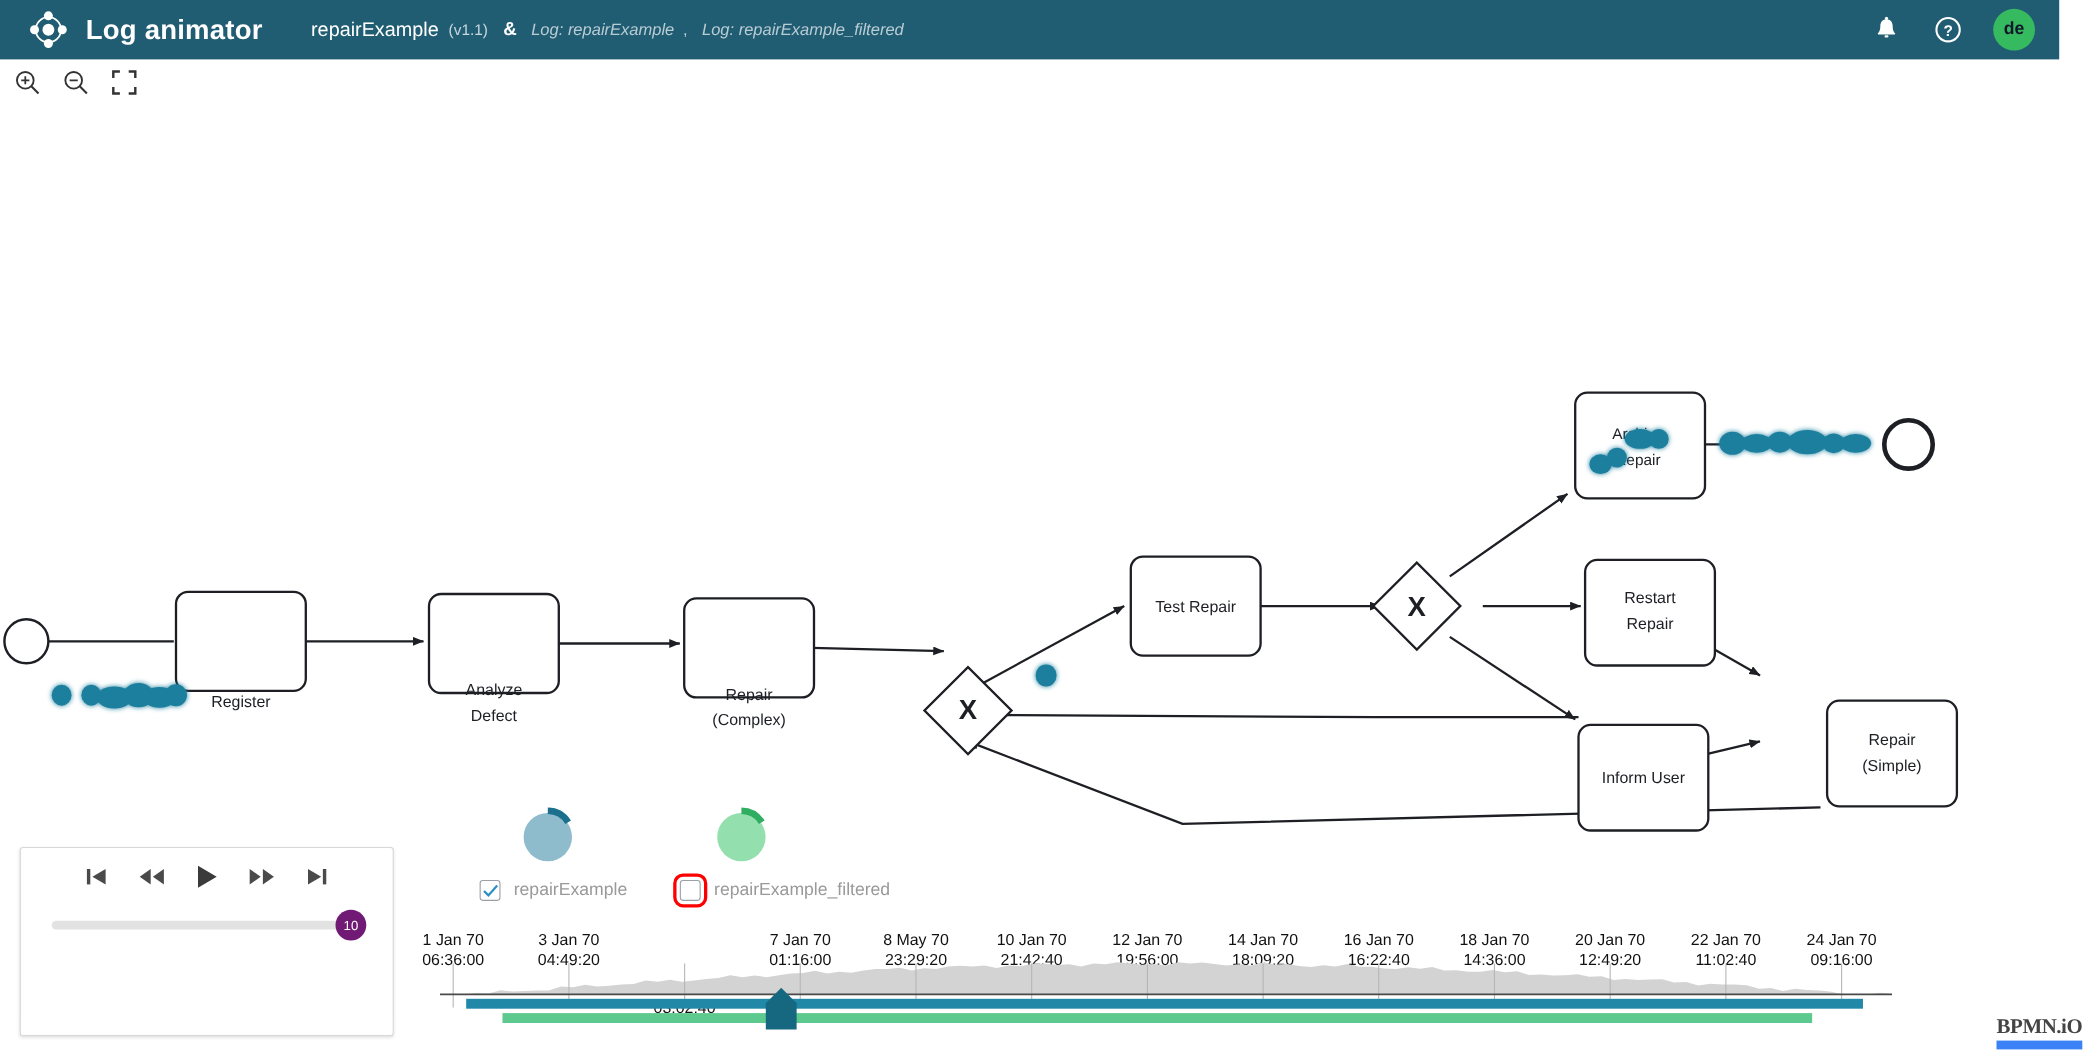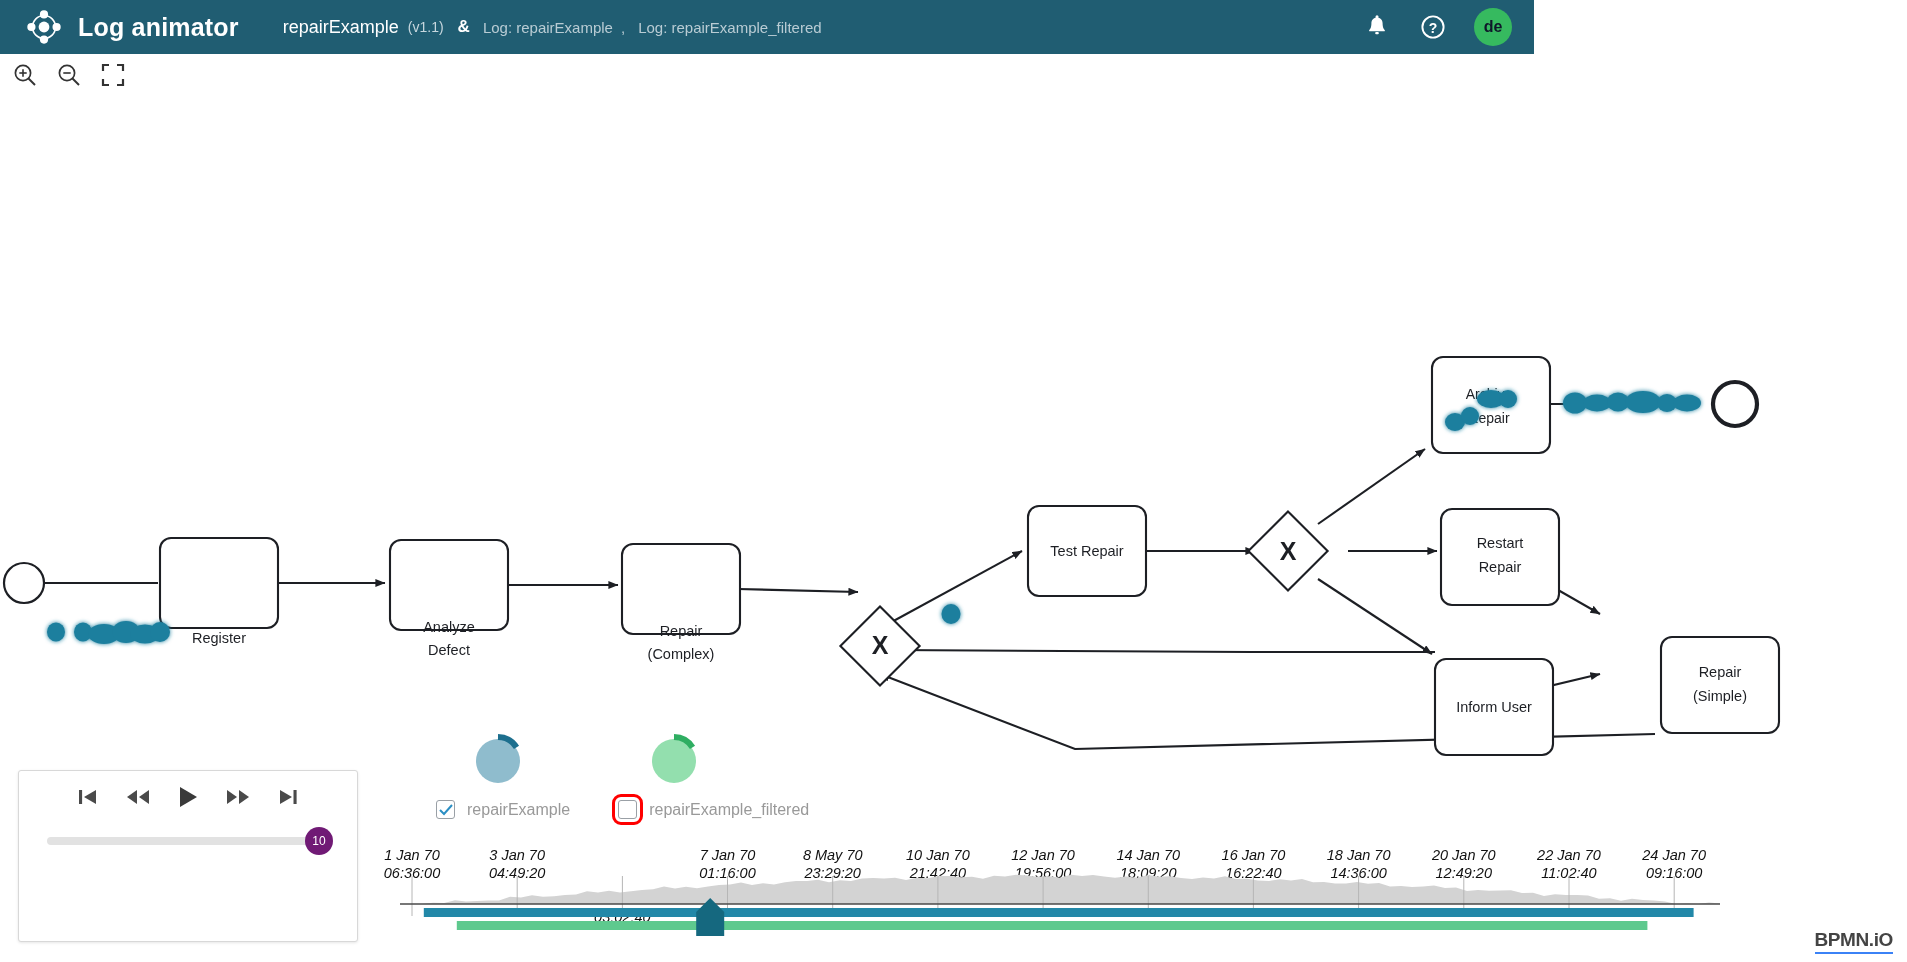--- a/index.html
+++ b/index.html
@@ -8,36 +8,36 @@
     width: 1907px; height: 962px;
     background: #ffffff;
     font-family: "Liberation Sans", sans-serif;
     overflow: hidden;
   }
   #app { position: relative; width: 1907px; height: 962px; background:#fff; }
 
   
   .header {
     position: absolute; top: 0; left: 0;
-    width: 1534px; height: 54px;
+    width: 1872px; height: 54px;
     background: #205d72;
     display: flex; align-items: center;
     padding: 0 22px;
   }
   .logo-wrap { width: 44px; height: 44px; display:flex; align-items:center; justify-content:center; }
   .app-title {
     color: #ffffff; font-size: 25px; font-weight: bold;
     margin-left: 12px; letter-spacing: .2px; white-space: nowrap;
   }
   .hdr-model {
     color:#ffffff; font-size: 18px; margin-left: 44px; white-space:nowrap;
   }
   .hdr-version { color:#c7d7de; font-size: 14px; margin-left: 9px; white-space:nowrap; }
   .hdr-amp { color:#ffffff; font-size:17px; font-weight:bold; margin-left: 14px; }
-  .hdr-log { color:#b9ccd4; font-size:15px; margin-left: 13px; white-space:nowrap; }
+  .hdr-log { color:#b9ccd4; font-size:15px; margin-left: 13px; white-space:nowrap;font-style:italic; }
   .hdr-comma { color:#b9ccd4; font-size:15px; margin-left: 8px; }
   .hdr-right { margin-left:auto; display:flex; align-items:center; gap: 26px; }
   .icon-btn { width: 30px; height: 30px; display:flex; align-items:center; justify-content:center; cursor:pointer; }
   .avatar {
     width: 38px; height: 38px; border-radius: 50%;
     background: #36ba5f; color:#0f172a; font-size: 16px; font-weight: bold;
     display:flex; align-items:center; justify-content:center; cursor:pointer;
   }
 
   
@@ -74,30 +74,30 @@
   .gauge { width: 52px; height: 52px; position:relative; margin-left: 36px; }
   .legend-row { display:flex; align-items:center; margin-top: 15px; }
   .cbox {
     width: 19px; height: 19px; border:1.6px solid #9aa0a6; border-radius: 3px;
     display:flex; align-items:center; justify-content:center; background:#fff; cursor:pointer; flex:none;
   }
   .cbox.red-outline { outline: 3px solid #ff0000; outline-offset: 3px; }
   .legend-label { font-size: 16px; color:#999999; margin-left: 12px; white-space:nowrap; }
 
   
-  .timeline { position:absolute; left: 400px; top: 846px; width: 1320px; height: 116px; font-style: italic; }
+  .timeline { position:absolute; left: 400px; top: 846px; width: 1320px; height: 116px; }
   .tl-ticks { position:absolute; top:0; left:0; width: 1320px; height: 46px; }
   .tl-tick { position:absolute; text-align:center; width: 110px; }
   .tl-tick .d, .tl-tick .t { display:block; font-size: 14.5px; color:#111; line-height: 18px; white-space:nowrap; }
   #tl-svg { position:absolute; top: 0; left:0; }
 
   .watermark {
     position:absolute; right: 14px; bottom: 8px;
-    font-family:Liberation Sans, sans-serif; font-weight:bold; font-size: 19px;
-    color:#444; letter-spacing:-.4px; border-bottom: 2px solid #3b82f6; padding-bottom: 1px;
+    font-family:Liberation Serif, serif; font-weight:bold; font-size: 19px;
+    color:#444; letter-spacing:-.4px; border-bottom: 8px solid #3b82f6; padding-bottom: 1px;
   }
 </style>
 </head>
 <body>
 
 <div id="app">
 
   <div class="header">
     <div class="logo-wrap">
       <svg width="36" height="36" viewBox="0 0 36 36">

